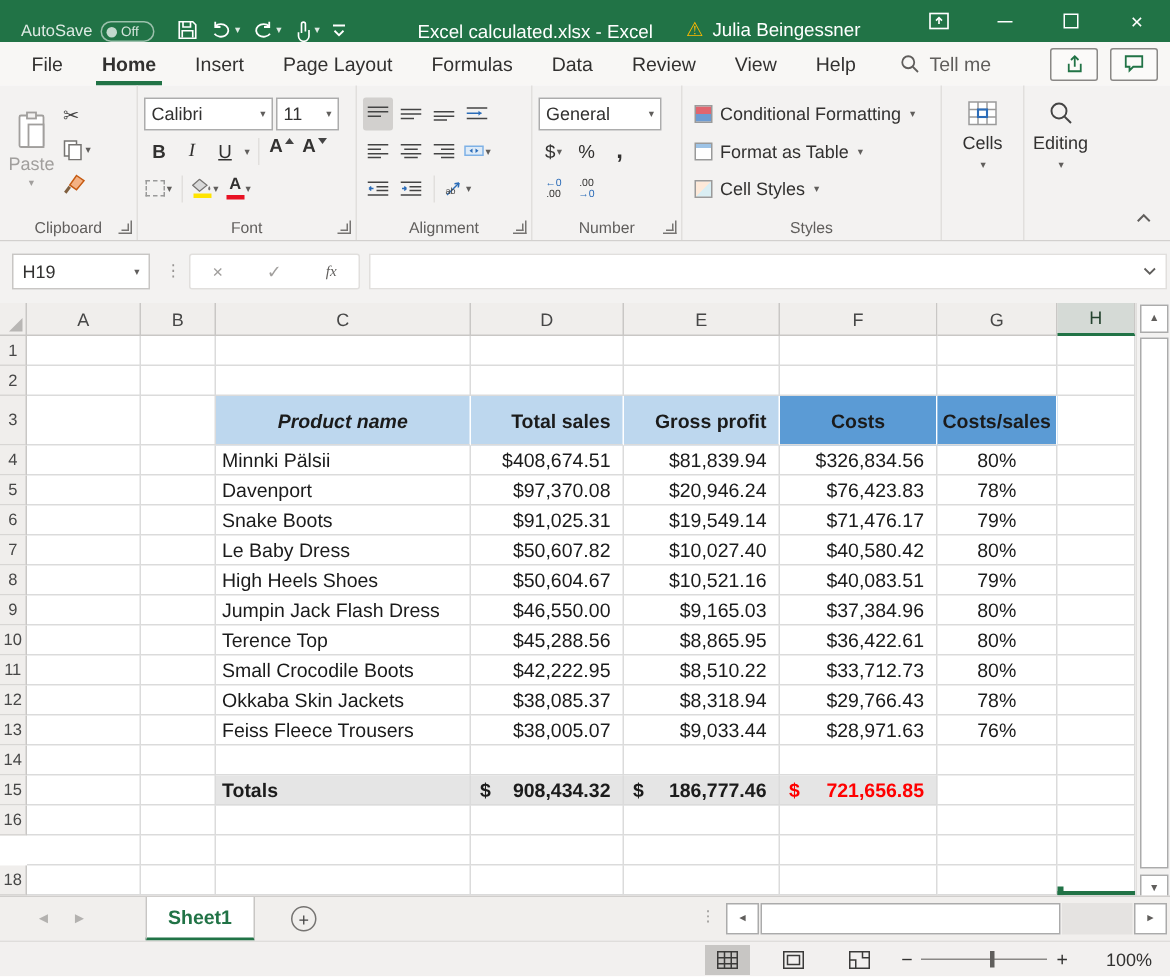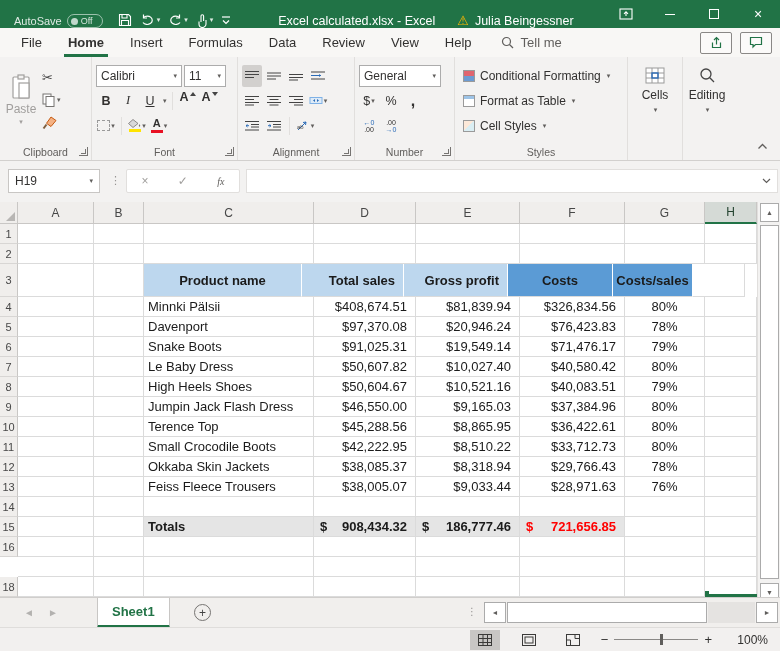--- a/index.html
+++ b/index.html
@@ -212,20 +212,21 @@
           <span class="glyph-close">×</span>
         </span>
     </div>
   </div>
 
   <div id="tabsrow">
     <div class="rtabs">
         <div class="rtab">File</div>
         <div class="rtab active">Home</div>
         <div class="rtab">Insert</div>
+        <div class="rtab">Page Layout</div>
         <div class="rtab">Formulas</div>
         <div class="rtab">Data</div>
         <div class="rtab">Review</div>
         <div class="rtab">View</div>
         <div class="rtab">Help</div>
       </div>
     <div class="tellme">
       <svg width="13" height="13" viewBox="0 0 13 13" fill="none" stroke="#605E5C" stroke-width="1.2">
           <circle cx="5.5" cy="5.5" r="4"></circle>
           <path d="M8.5 8.5 L12 12"></path>
@@ -592,21 +593,21 @@
         <div class="gcell" style="width: 170px;"></div>
         <div class="gcell" style="width: 102px;"></div>
         <div class="gcell" style="width: 104px;"></div>
         <div class="gcell" style="width: 105px;"></div>
         <div class="gcell" style="width: 80px;"></div>
         <div class="gcell" style="width: 52px;"></div>
       </div>
       <div class="grow" style="height: 33px;">
         <div class="gcell" style="width: 76px;"></div>
         <div class="gcell" style="width: 50px;"></div>
-        <div class="gcell c-hlight wsep c-center" style="width: 158px;">Product name</div>
+        <div class="gcell c-hlight wsep c-center" style="width: 170px; font-style: italic;">Product name</div>
         <div class="gcell c-hlight wsep c-right" style="width: 102px;">Total sales</div>
         <div class="gcell c-hlight wsep c-right" style="width: 104px;">Gross profit</div>
         <div class="gcell c-hdark wsep c-center" style="width: 105px;">Costs</div>
         <div class="gcell c-hdark wsep c-center" style="width: 80px;">Costs/sales</div>
         <div class="gcell" style="width: 52px;"></div>
       </div>
       <div class="grow" style="height: 20px;">
         <div class="gcell" style="width: 76px;"></div>
         <div class="gcell" style="width: 50px;"></div>
         <div class="gcell c-left" style="width: 170px;">Minnki Pälsii</div>

